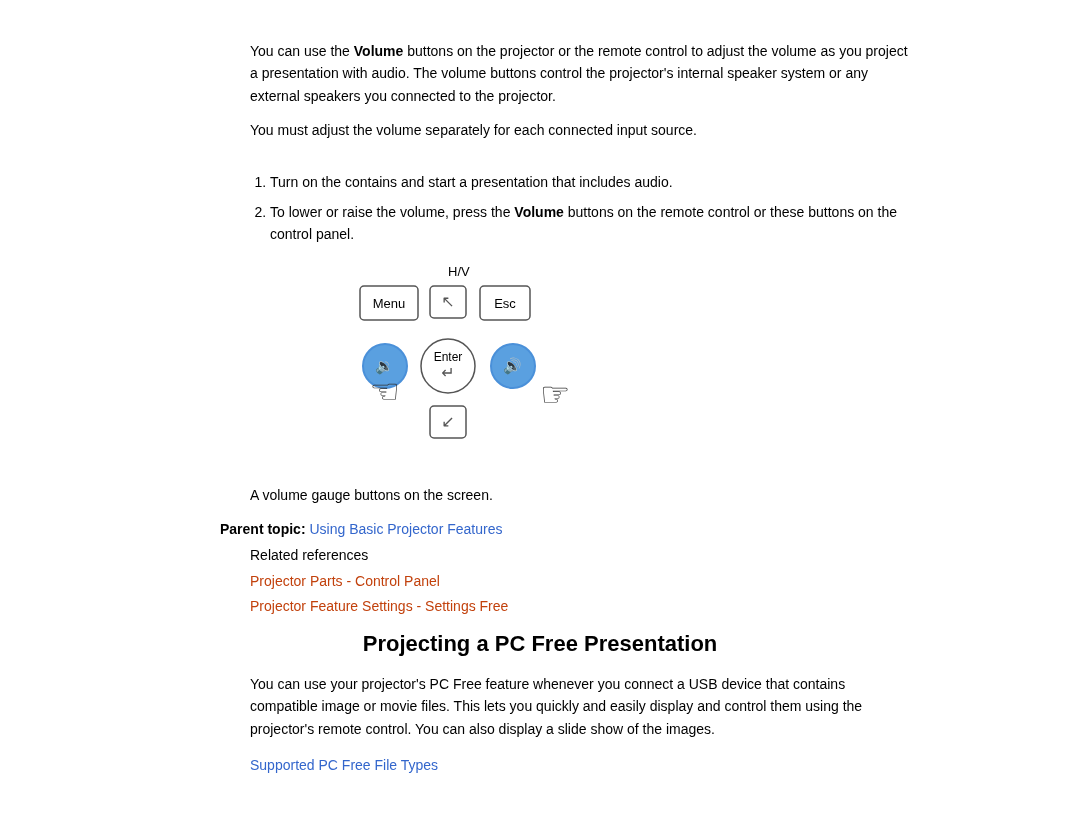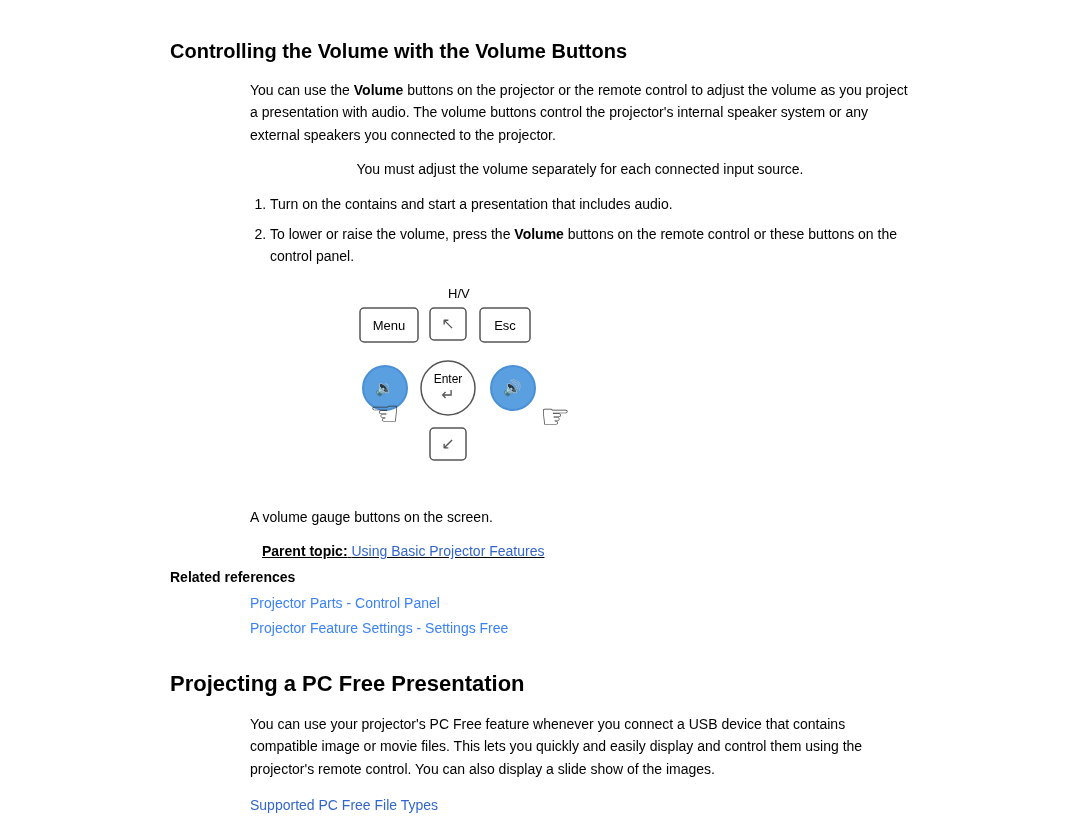--- a/index.html
+++ b/index.html
@@ -36,71 +36,71 @@
       margin-left: 80px;
       margin-bottom: 12px;
     }
 
     .body-text {
       line-height: 1.6;
       margin-bottom: 12px;
     }
 
     .standalone-text {
-      margin-bottom: 12px;
-      line-height: 1.6;
-      text-align: center;
+      margin-bottom: 29px;
+      line-height: 1.6;
     }
 
     .ordered-list {
       margin-left: 100px;
       margin-bottom: 12px;
     }
 
     .ordered-list li {
       margin-bottom: 8px;
       line-height: 1.6;
     }
 
     .volume-note {
       margin-left: 80px;
       margin-bottom: 12px;
       line-height: 1.6;
     }
 
     .parent-topic {
-      margin-left: 92px;
+      margin-left: 50px;
       margin-bottom: 6px;
       line-height: 1.6;
-      text-decoration: underline;
     }
 
     .related-references-title {
+      margin-left: 80px;
       margin-bottom: 6px;
-      font-weight: bold;
+      font-weight: normal;
     }
 
     .related-link {
       display: block;
       margin-left: 80px;
-      color: #3b82f6;
+      color: #c2410c;
       text-decoration: none;
       line-height: 1.8;
     }
 
     .link-blue {
       color: #3366cc;
       text-decoration: none;
     }
 
     .section2-title {
       font-size: 22px;
       font-weight: bold;
-      margin-top: 30px;
+      margin-top: 12px;
       margin-bottom: 16px;
+      text-align: center;
     }
 
     .section2-links {
       margin-left: 80px;
       margin-top: 8px;
     }
 
     .section2-links a {
       display: block;
       color: #3366cc;
@@ -117,21 +117,20 @@
 
     .diagram-svg {
       display: block;
     }
   </style>
 </head>
 <body>
 
 <div class="page-container">
 
-  <h2 class="section-title">Controlling the Volume with the Volume Buttons</h2>
 
   <div class="section-indent">
     <p class="body-text">
       You can use the <strong>Volume</strong> buttons on the projector or the remote control to adjust the volume as you project a presentation with audio. The volume buttons control the projector's internal speaker system or any external speakers you connected to the projector.
     </p>
     <p class="standalone-text">You must adjust the volume separately for each connected input source.</p>
   </div>
 
   <ol class="ordered-list">
     <li>

